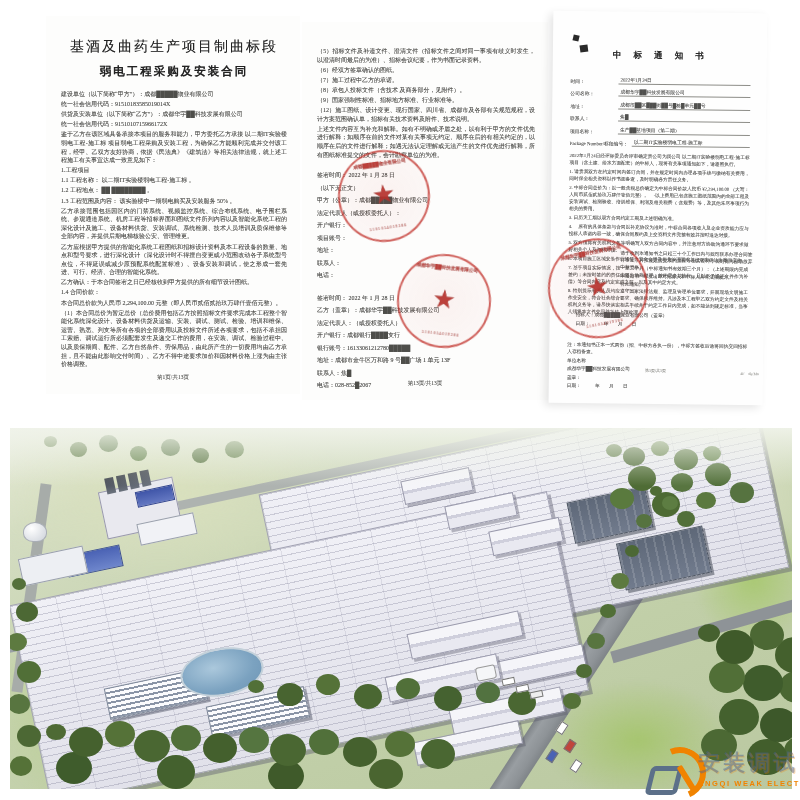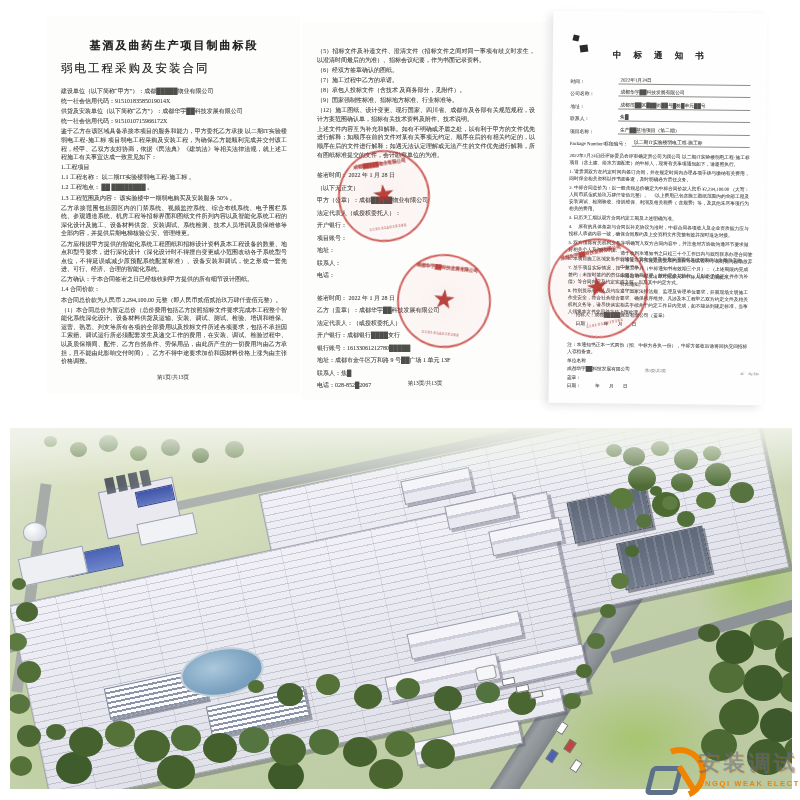--- a/index.html
+++ b/index.html
@@ -11,22 +11,22 @@
     font-family:"Liberation Serif","DejaVu Serif",serif;
     text-shadow:0 0 .5px rgba(90,90,90,.55);}
   #doc1{left:46px;top:16px;width:254px;height:378px;padding:0;}
   #doc2{left:302px;top:22px;width:246px;height:378px;}
   #doc3{left:551px;top:12px;width:214px;height:392px;transform:rotate(.7deg);
     background:#fefefe;box-shadow:-4px 3px 9px rgba(0,0,0,.10);}
   .doc-inner{position:relative;width:100%;height:100%;box-sizing:border-box;}
   #doc1 .doc-inner{padding:22px 13px 0 15px;}
   #doc2 .doc-inner{padding:14px 13px 0 15px;}
   #doc3 .doc-inner{padding:30px 16px 0 18px;}
-  .t1{font-size:11px;font-weight:bold;color:#222;text-align:center;letter-spacing:2px;margin:0 0 2px;}
-  .t2{font-size:11.5px;font-weight:normal;color:#222;letter-spacing:2px;margin:8px 0 0;}
+  .t1{font-size:14px;font-weight:normal;color:#222;text-align:center;letter-spacing:2px;margin:0 0 2px;}
+  .t2{font-size:11.5px;font-weight:bold;color:#222;text-align:center;letter-spacing:2px;margin:8px 0 0;}
   .body-lines{margin-top:11px;}
   .line{font-size:6px;line-height:8.6px;text-align:justify;margin:0 0 1.5px;color:#4e4e4a;}
   #doc3 .line{font-size:4.7px;line-height:7px;color:#525250;}
   .sig-lines{margin-top:10px;}
   .sig-line{font-size:6px;line-height:12.5px;color:#4e4e4a;}
   .doc-footer{position:absolute;bottom:13px;left:0;width:100%;text-align:center;
     font-size:5.5px;color:#5a5a56;}
   .mark{position:absolute;background:#2a2a2a;}
   
   .d3-title{font-size:8.5px;font-weight:bold;color:#2a2a2a;text-align:center;letter-spacing:5px;margin:8px 0 10px;}

